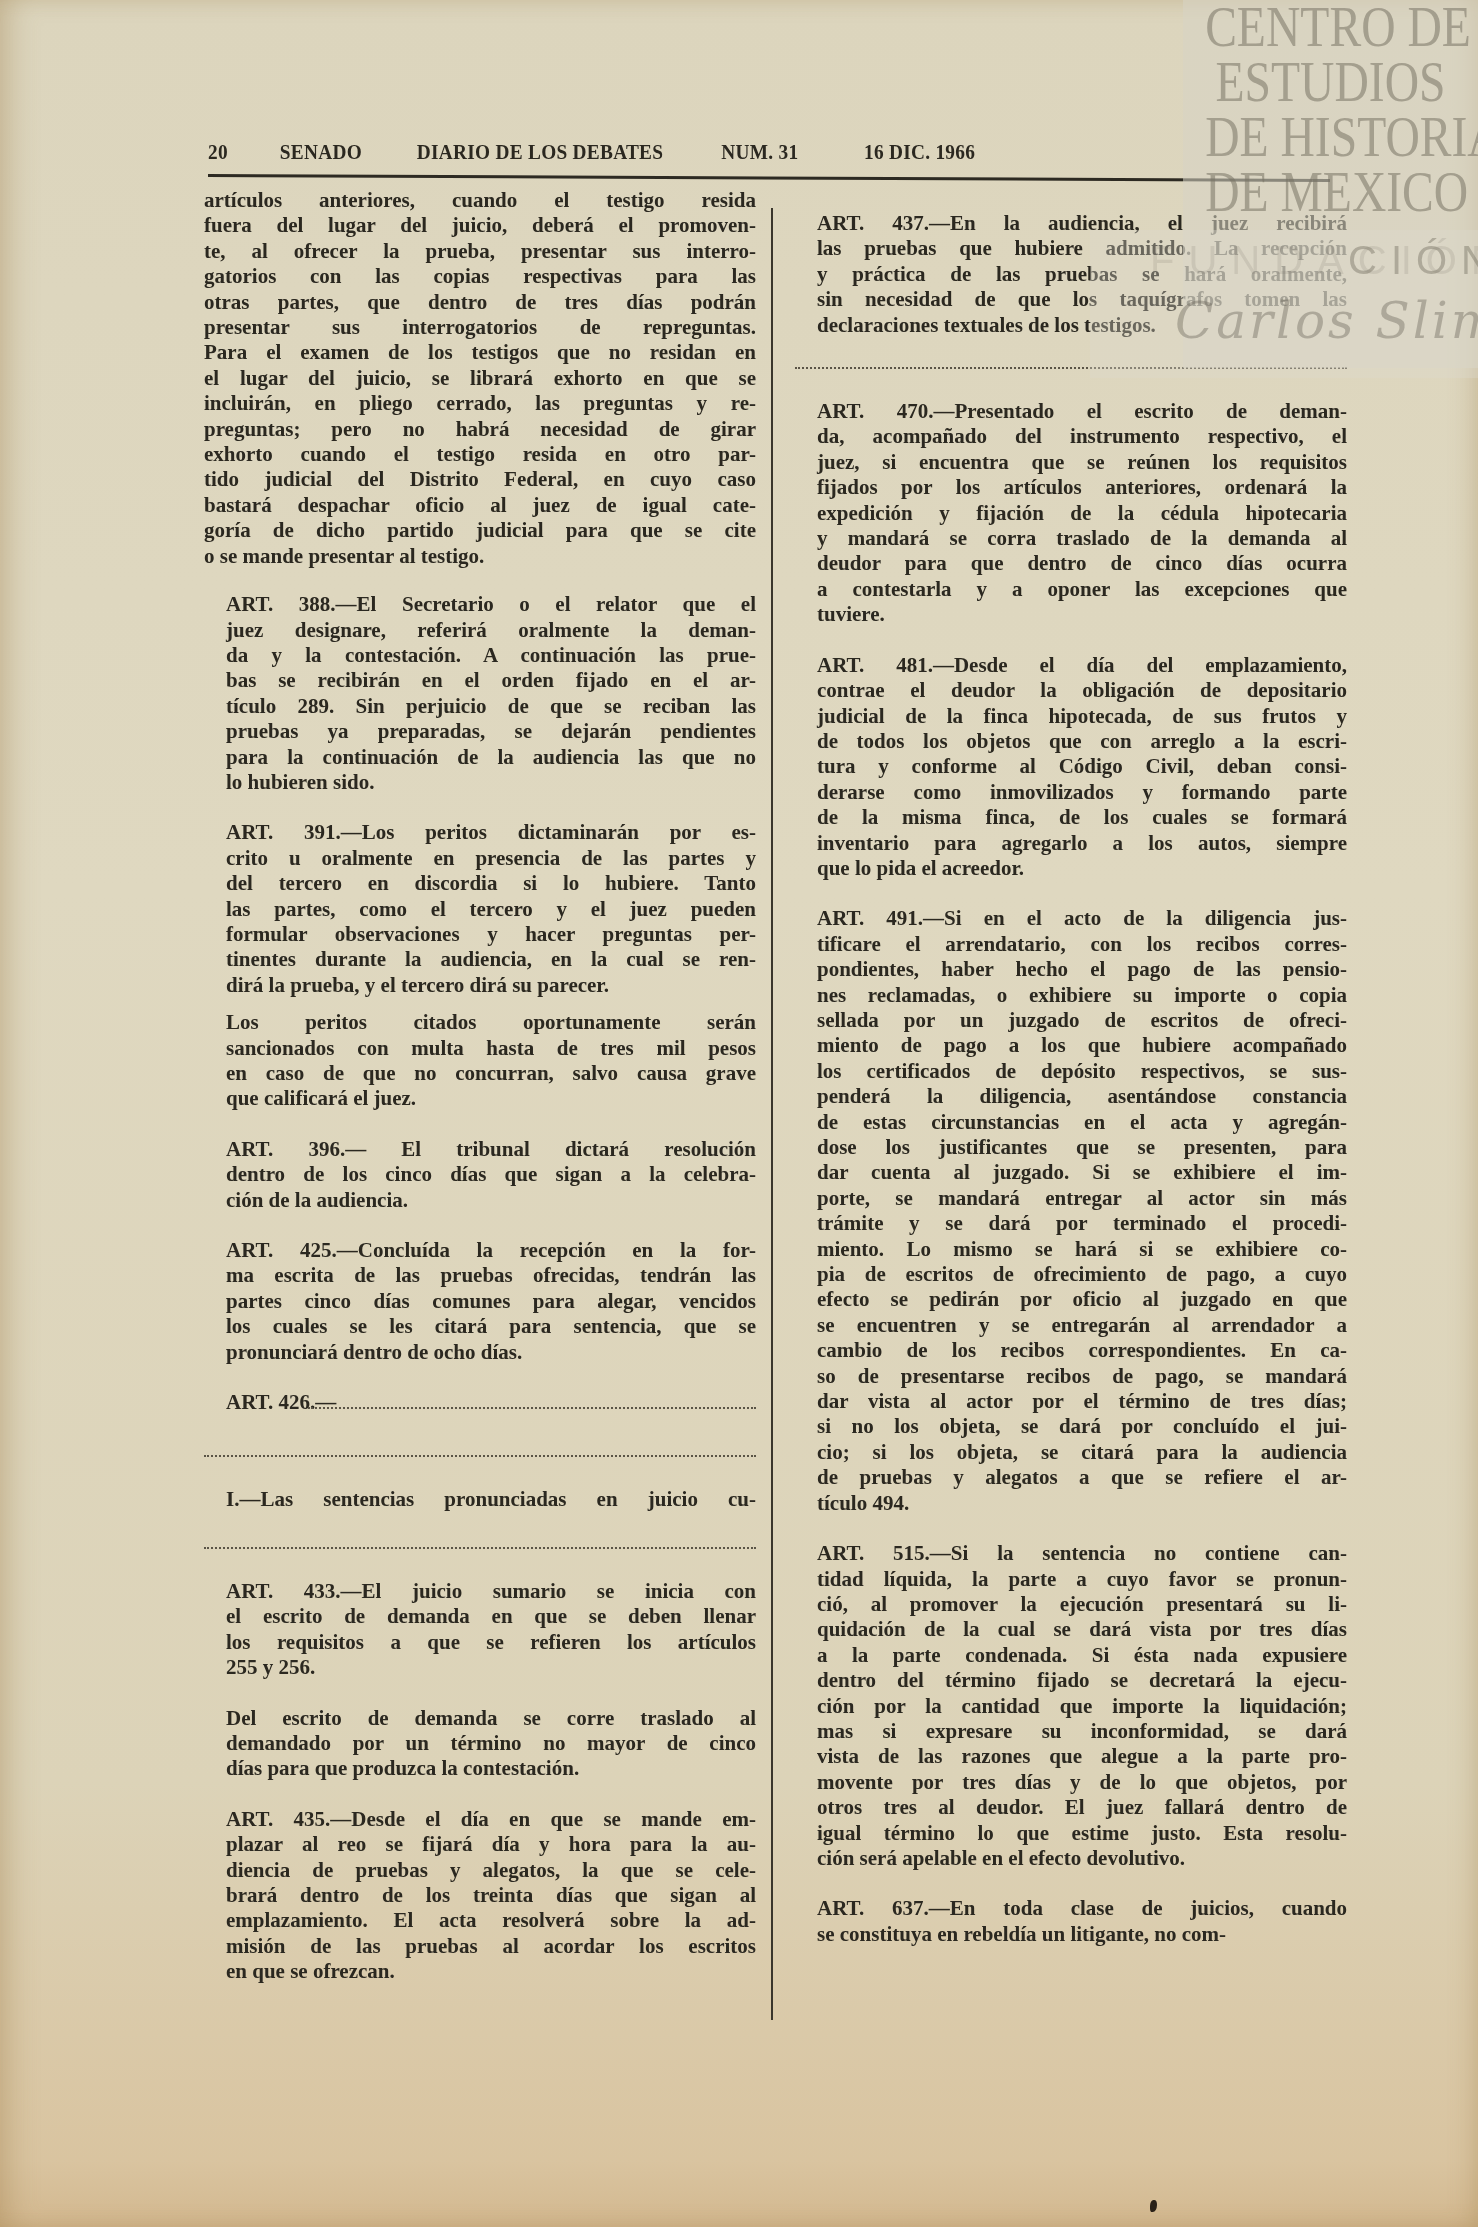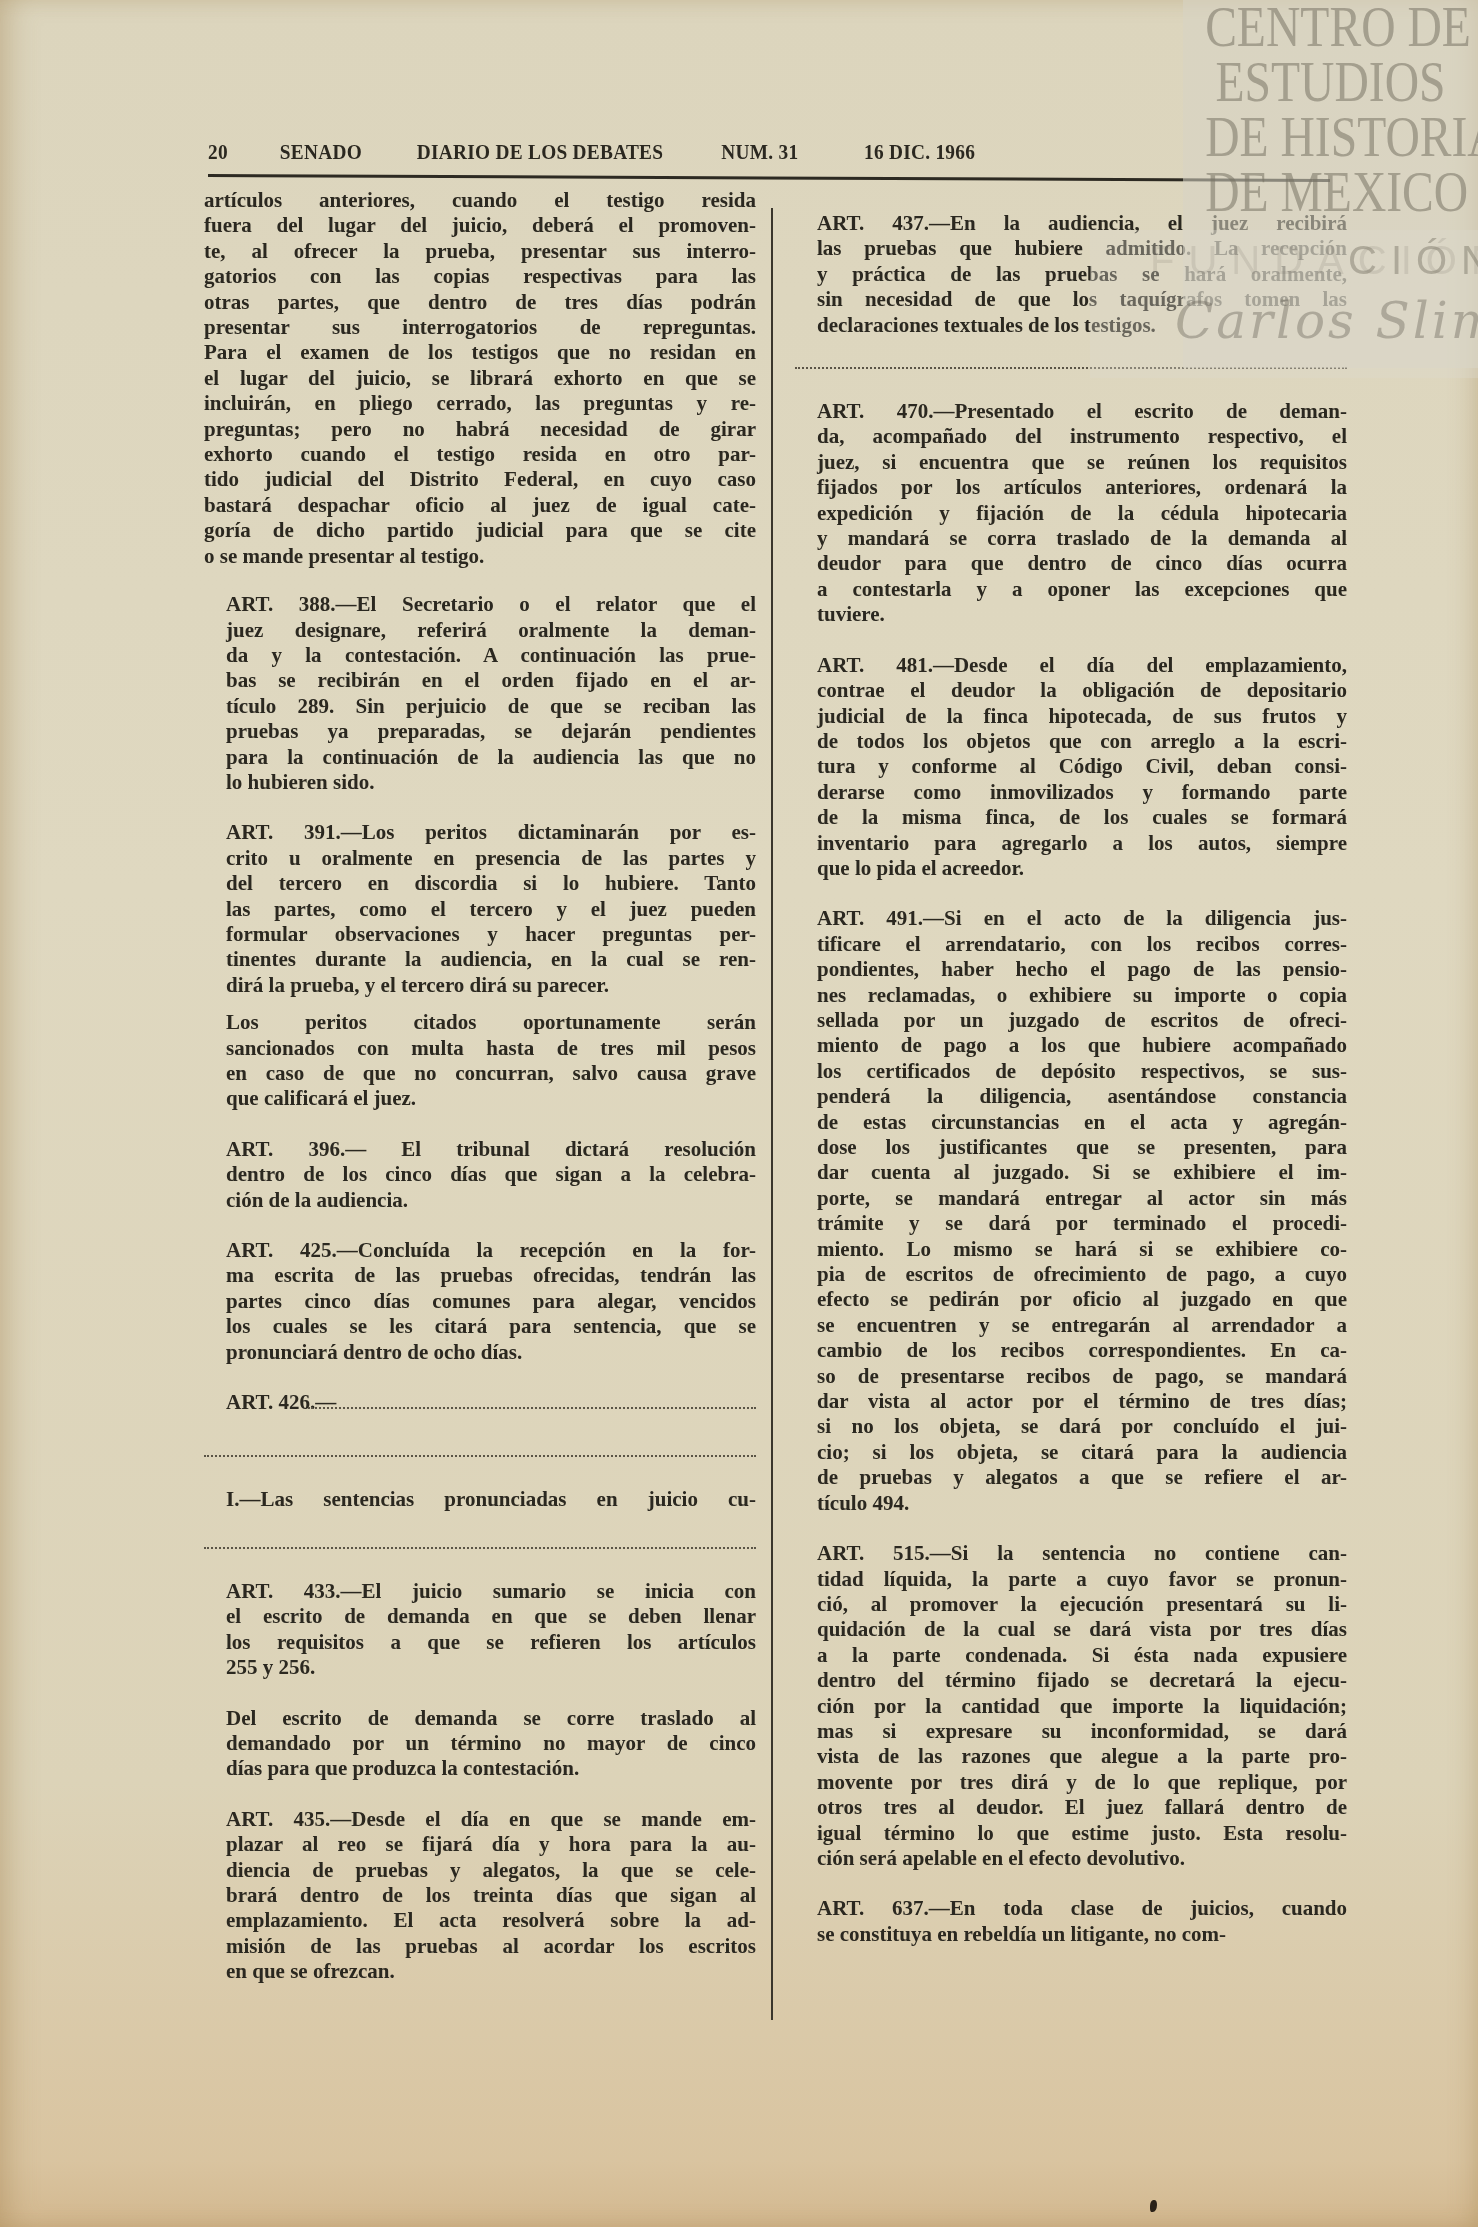--- a/index.html
+++ b/index.html
@@ -234,21 +234,21 @@
   <p class="ind">
       <span class="line">ART. 515.—Si la sentencia no contiene can-</span>
       <span class="line">tidad líquida, la parte a cuyo favor se pronun-</span>
       <span class="line">ció, al promover la ejecución presentará su li-</span>
       <span class="line">quidación de la cual se dará vista por tres días</span>
       <span class="line">a la parte condenada. Si ésta nada expusiere</span>
       <span class="line">dentro del término fijado se decretará la ejecu-</span>
       <span class="line">ción por la cantidad que importe la liquidación;</span>
       <span class="line">mas si expresare su inconformidad, se dará</span>
       <span class="line">vista de las razones que alegue a la parte pro-</span>
-      <span class="line">movente por tres dirá y de lo que replique, por</span>
+      <span class="line">movente por tres días y de lo que objetos, por</span>
       <span class="line">otros tres al deudor. El juez fallará dentro de</span>
       <span class="line">igual término lo que estime justo. Esta resolu-</span>
       <span class="line last">ción será apelable en el efecto devolutivo.</span>
     </p>
   <p class="ind">
       <span class="line">ART. 637.—En toda clase de juicios, cuando</span>
       <span class="line last">se constituya en rebeldía un litigante, no com-</span>
     </p>
 </div>
 

